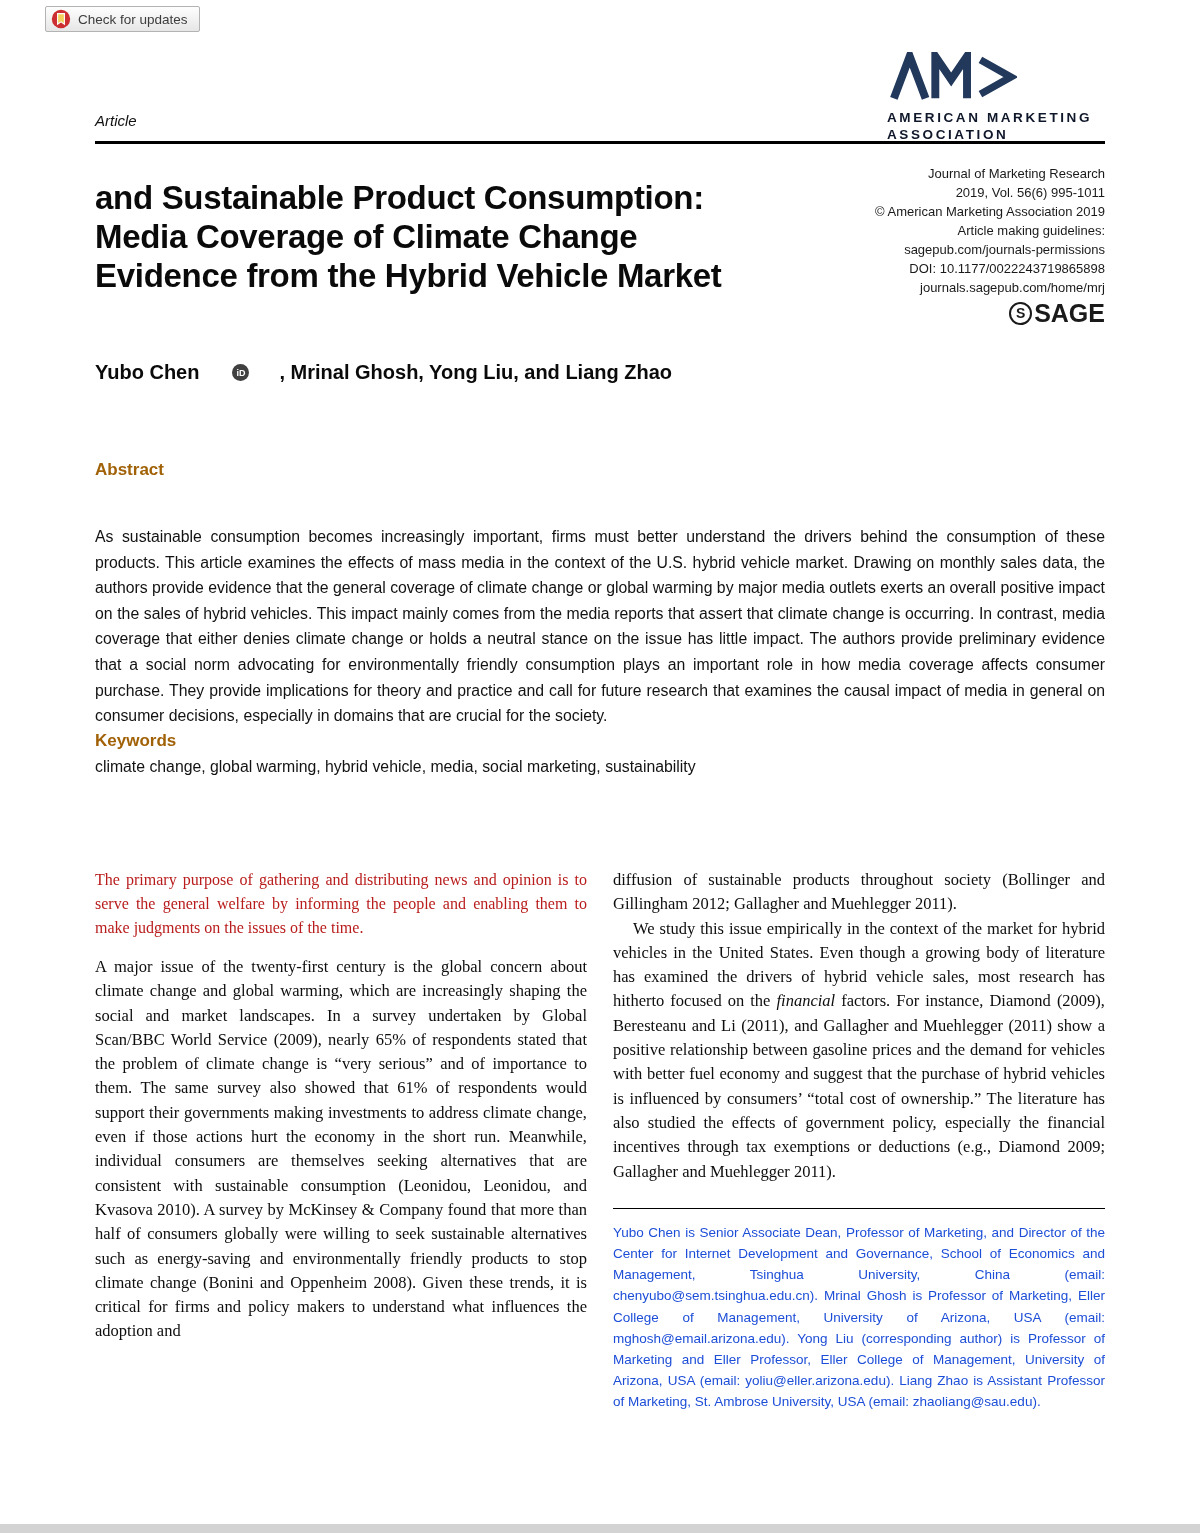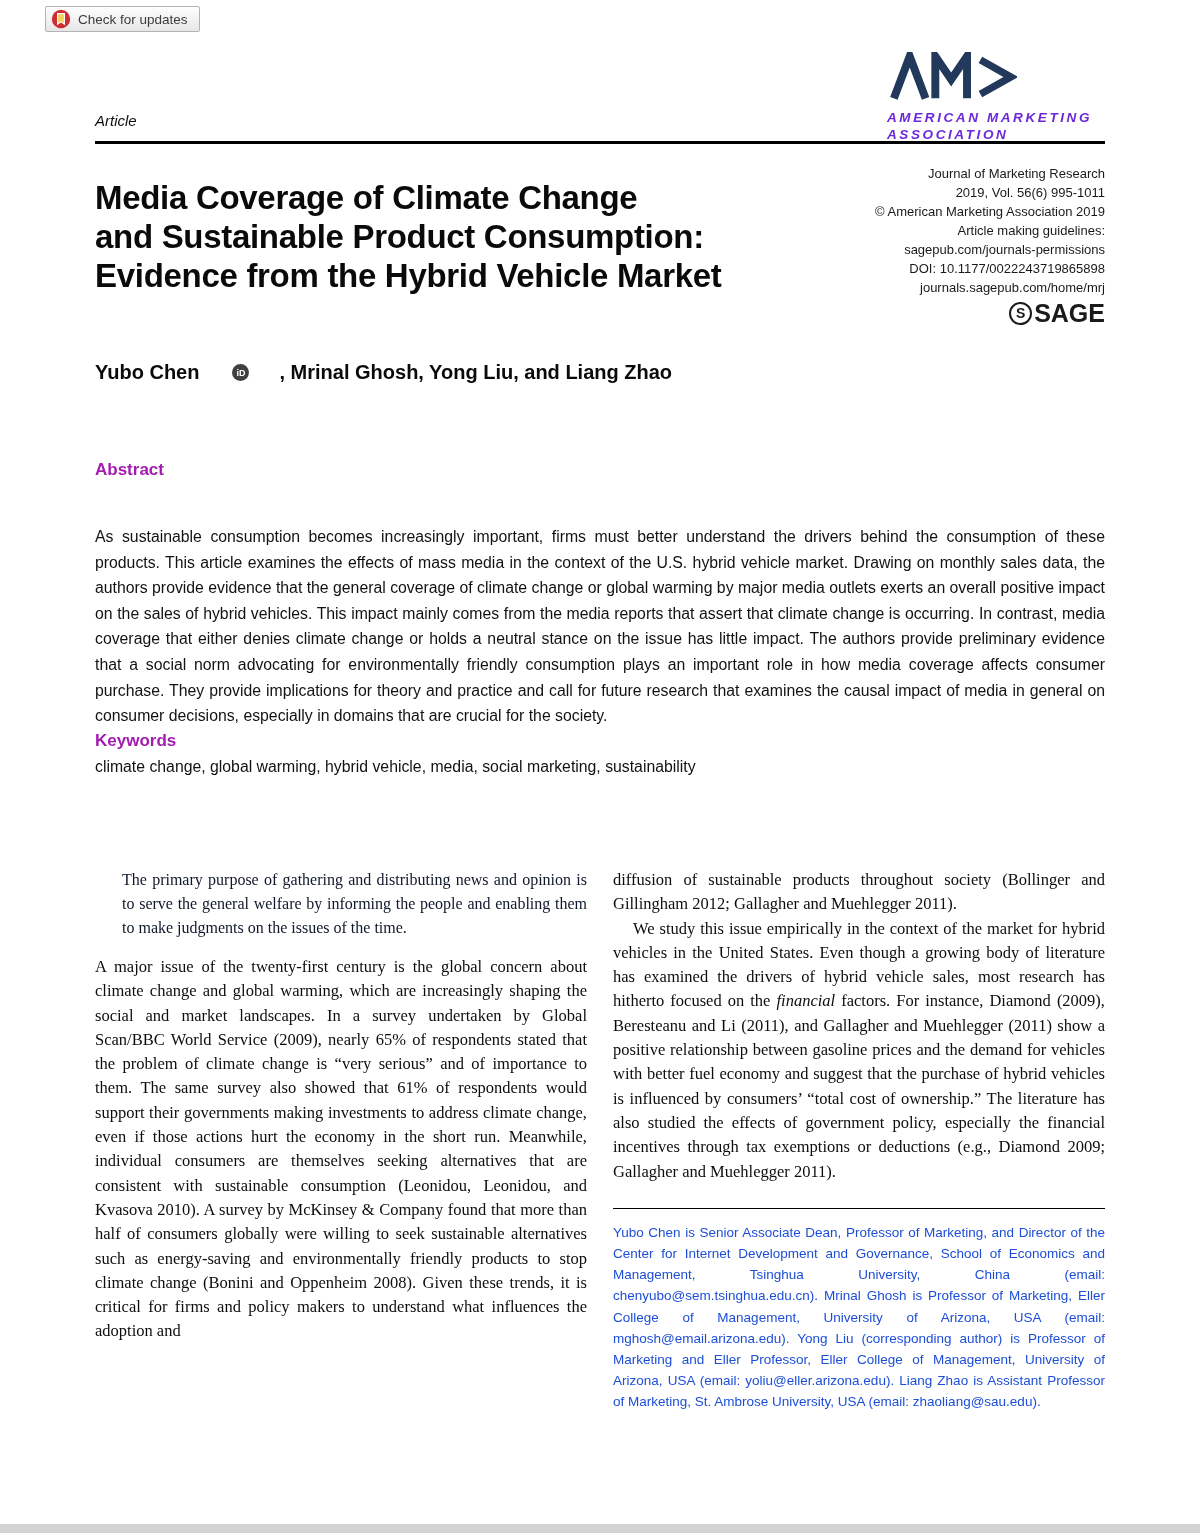--- a/index.html
+++ b/index.html
@@ -7,46 +7,46 @@
     position:relative; width:1200px; height:1533px; background:#fff;
     font-family:"Liberation Sans", sans-serif; color:#000; overflow:hidden;
   }
   
   .badge {
     position:absolute; top:6px; left:45px; display:flex; align-items:center; gap:7px;
     padding:2px 11px 2px 5px; border:1px solid #b3b3b3; border-radius:2px;
     background:linear-gradient(#fefefe,#e6e6e6); font-size:13.5px; color:#3c3c3c; cursor:pointer;
   }
   
-  .brand { position:absolute; top:52px; right:95px; width:218px; color:#6d28d9;font-style:italic; }
+  .brand { position:absolute; top:52px; right:95px; width:218px; color:#0f172a; }
   .brand svg { display:block; margin:0 0 7px 2px; }
   .brand-line { font-size:13.5px; font-weight:700; letter-spacing:2.6px; line-height:17px; white-space:nowrap; }
   
   .article-label { position:absolute; top:112px; left:95px; font-size:15px; font-style:italic; color:#111; }
   .rule-top { position:absolute; top:141px; left:95px; width:1010px; height:2.5px; background:#000; }
   
   .title { position:absolute; top:178px; left:95px; font-size:33px; font-weight:700; line-height:39px; letter-spacing:-0.3px; color:#0a0a0a; }
   
   .meta { position:absolute; top:164px; right:95px; text-align:right; font-size:13px; line-height:19px; color:#1a1a1a; }
   .meta div { white-space:nowrap; }
   .sage { display:flex; justify-content:flex-end; align-items:center; margin-top:5px; gap:1px; font-weight:700; font-size:25px; color:#1a1a1a; }
   .sage-s { width:19px; height:19px; border:2.5px solid #1a1a1a; border-radius:50%; display:inline-flex; align-items:center; justify-content:center; font-size:14px; font-weight:700; margin-right:1px; }
   
   .authors { position:absolute; top:361px; left:95px; font-size:20px; font-weight:700; display:flex; align-items:center; color:#0a0a0a;gap:28px; }
   .orcid { width:17px; height:17px; border-radius:50%; color:#fff; font-size:9px; font-weight:700; display:inline-flex; align-items:center; justify-content:center; margin:0 2px 0 5px; cursor:pointer; }
   
-  .sec-h { position:absolute; left:95px; font-size:17px; font-weight:700; color:#a21caf; }
+  .sec-h { position:absolute; left:95px; font-size:17px; font-weight:700; color:#a16207; }
   .abstract-t { position:absolute; top:487px; left:95px; width:1010px; font-size:15.8px; line-height:25.6px; text-align:justify; color:#121212;margin-top:37px; }
   .keywords-t { position:absolute; top:758px; left:95px; width:1010px; font-size:15.8px; color:#121212; }
   
   .columns { position:absolute; top:868px; left:95px; width:1010px; }
   .col-left  { position:absolute; left:0;     top:0; width:492px; }
   .col-right { position:absolute; left:518px; top:0; width:492px; }
   .serif { font-family:"Liberation Serif", serif; }
-  .quote { margin-left:27px; font-size:16px; line-height:24px; text-align:justify; color:#0f172a; }
+  .quote { font-size:16px; line-height:24px; text-align:justify; color:#b91c1c; }
   .quote-attr { text-align:right; font-size:16px; line-height:24px; margin-top:2px; color:#0d0d0d; }
   .para  { font-size:16.5px; line-height:24.3px; text-align:justify; color:#0d0d0d; }
   .para-gap { margin-top:15px; }
   .indent { text-indent:20px; }
   .fn-rule { margin-top:24px; border-top:1.5px solid #000; width:100%; height:0; }
   .footnote { margin-top:13px; font-size:13.5px; line-height:21.2px; text-align:justify; color:#1d4ed8; }
   .bottom-strip { position:absolute; left:0; bottom:0; width:100%; height:9px; background:#d3d3d3; }
 </style>
 </head>
 <body>
@@ -72,22 +72,22 @@
       </svg>
     </span>
     <div class="brand-line">AMERICAN MARKETING</div>
     <div class="brand-line">ASSOCIATION</div>
   </div>
 
   <div class="article-label">Article</div>
   <div class="rule-top"></div>
 
   <div class="title">
+    <div>and Sustainable Product Consumption:</div>
     <div>Media Coverage of Climate Change</div>
-    <div>and Sustainable Product Consumption:</div>
     <div>Evidence from the Hybrid Vehicle Market</div>
   </div>
 
   <div class="meta">
     <div>Journal of Marketing Research</div>
     <div>2019, Vol. 56(6) 995-1011</div>
     <div>© American Marketing Association 2019</div>
     <div>Article making guidelines:</div>
     <div>sagepub.com/journals-permissions</div>
     <div>DOI: 10.1177/0022243719865898</div>

